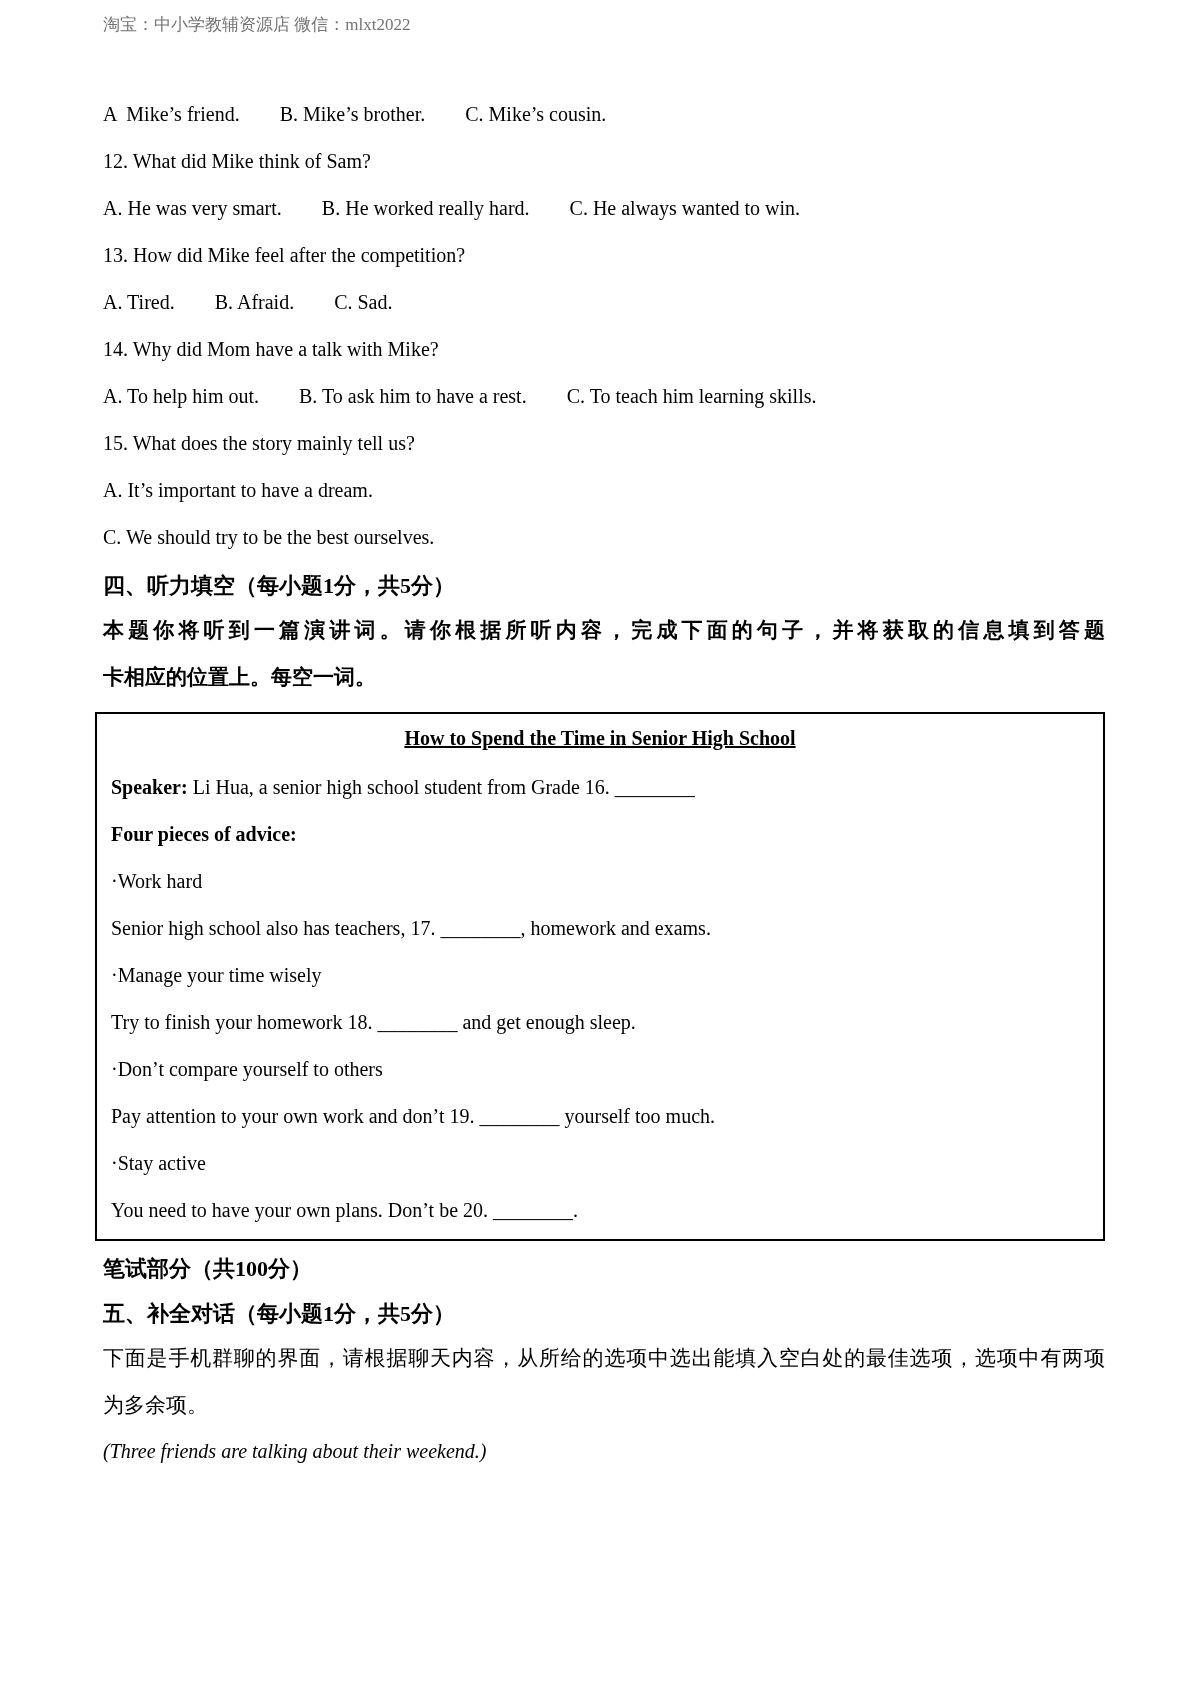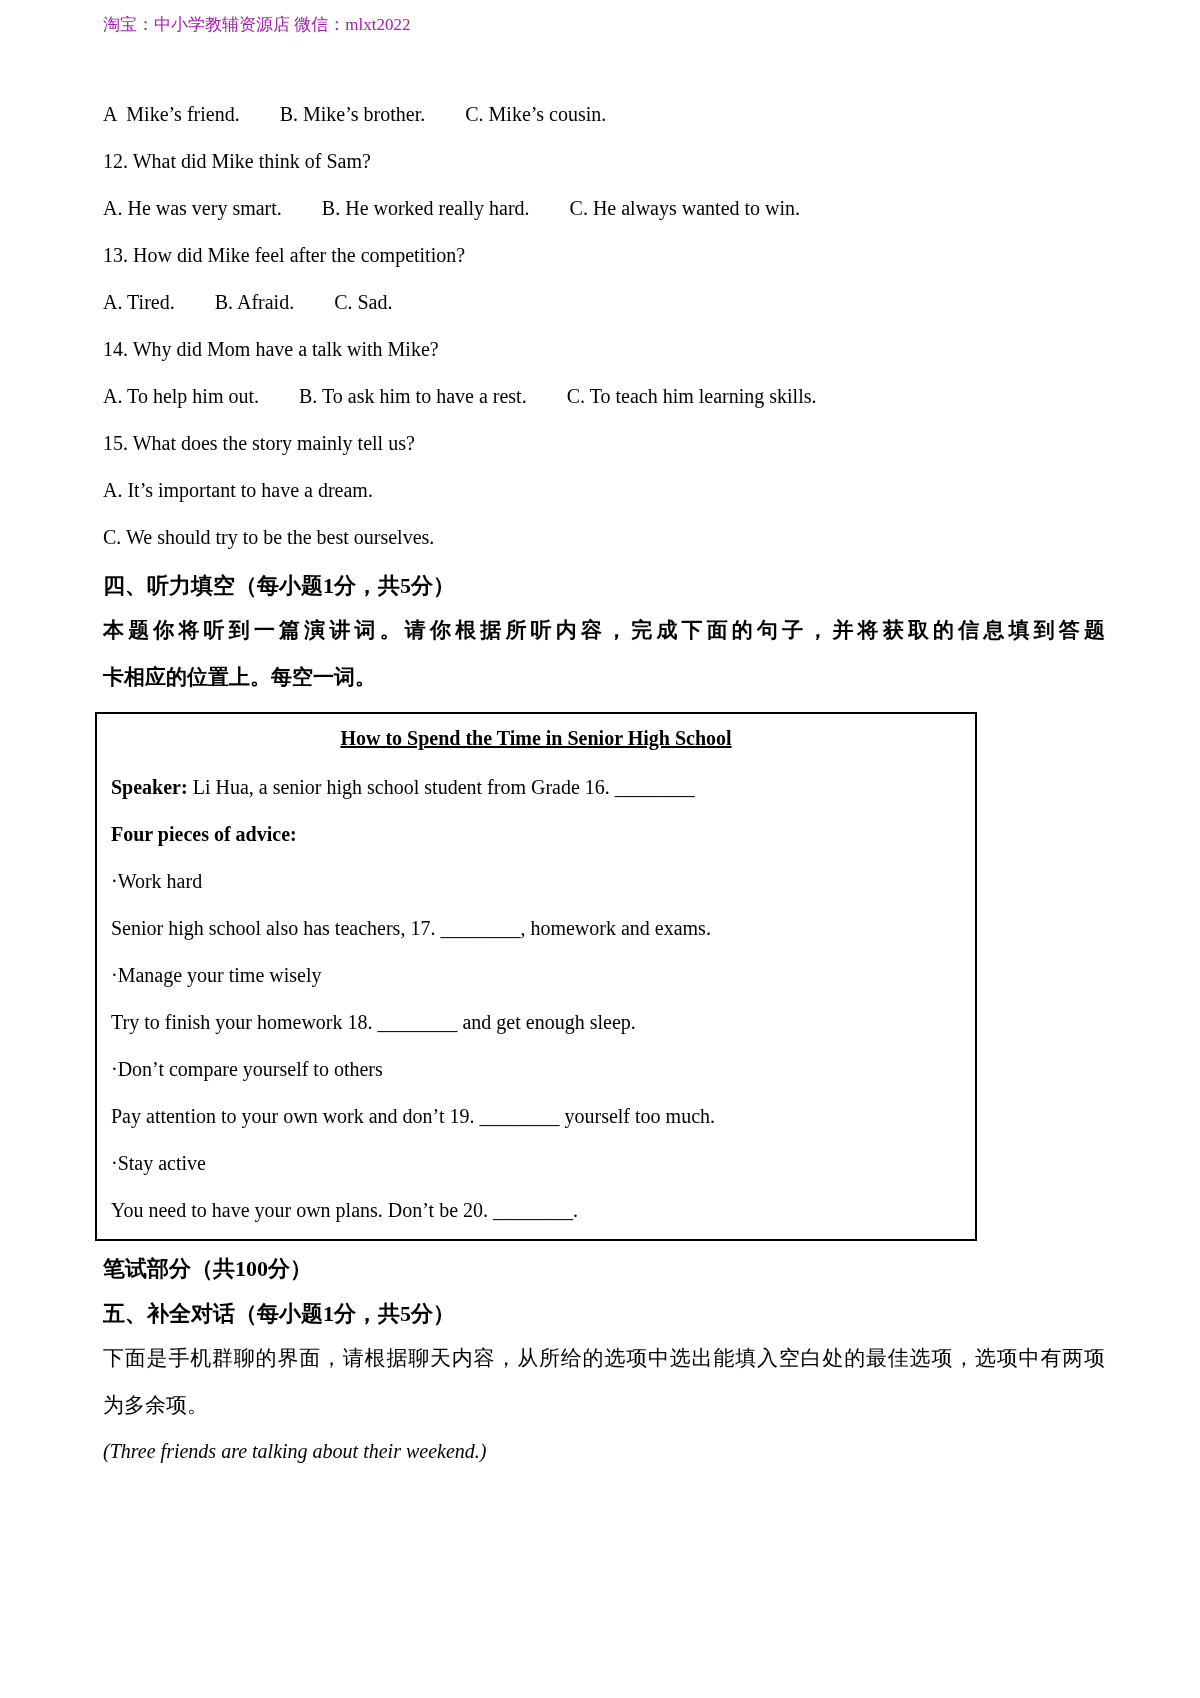--- a/index.html
+++ b/index.html
@@ -3,37 +3,37 @@
 <meta charset="utf-8">
 <style>
   html,body{margin:0;padding:0;background:#e8e8e8;}
   .page{
     width:1200px;height:1698px;background:#ffffff;margin:0 auto;
     box-sizing:border-box;padding:15px 95px 0 103px;
     font-family:"Liberation Serif","DejaVu Serif",serif;color:#000;
     position:relative;overflow:hidden;
   }
   .watermark{
-    font-size:17px;line-height:20px;color:#a21caf;
+    font-size:17px;line-height:20px;color:#737373;
     font-family:"Liberation Serif","DejaVu Serif",serif;
     margin-bottom:68px;
   }
   .line{font-size:20px;line-height:22px;margin-bottom:25px;}
   .opts span{white-space:pre;display:inline-block;}
   .opts span + span{margin-left:40px;}
   .gap-lg{margin-top:18px;}
   .cn-title{
     font-size:22px;line-height:26px;font-weight:bold;margin-bottom:19px;
     font-family:"Liberation Serif","DejaVu Serif",serif;
   }
   .cn-body{font-size:21px;line-height:24px;font-weight:bold;margin-bottom:23px;}
   .cn-body.regular{font-weight:normal;}
   .justify-full{text-align:justify;text-align-last:justify;margin-top:8px;}
   .form-box{
-    box-sizing:border-box;width:882px;margin-left:-8px;margin-top:14px;
+    box-sizing:border-box;width:1010px;margin-left:-8px;margin-top:14px;
     border:2px solid #000;padding:12px 14px 18px 14px;margin-bottom:15px;
   }
   .box-title{
     text-align:center;font-size:20px;line-height:24px;font-weight:bold;
     margin-bottom:26px;
   }
   .box-title .u{text-decoration:underline;}
   .form-box .line{margin-bottom:25px;}
   .form-box .line:last-child{margin-bottom:0;}
   .bold{font-weight:bold;}

